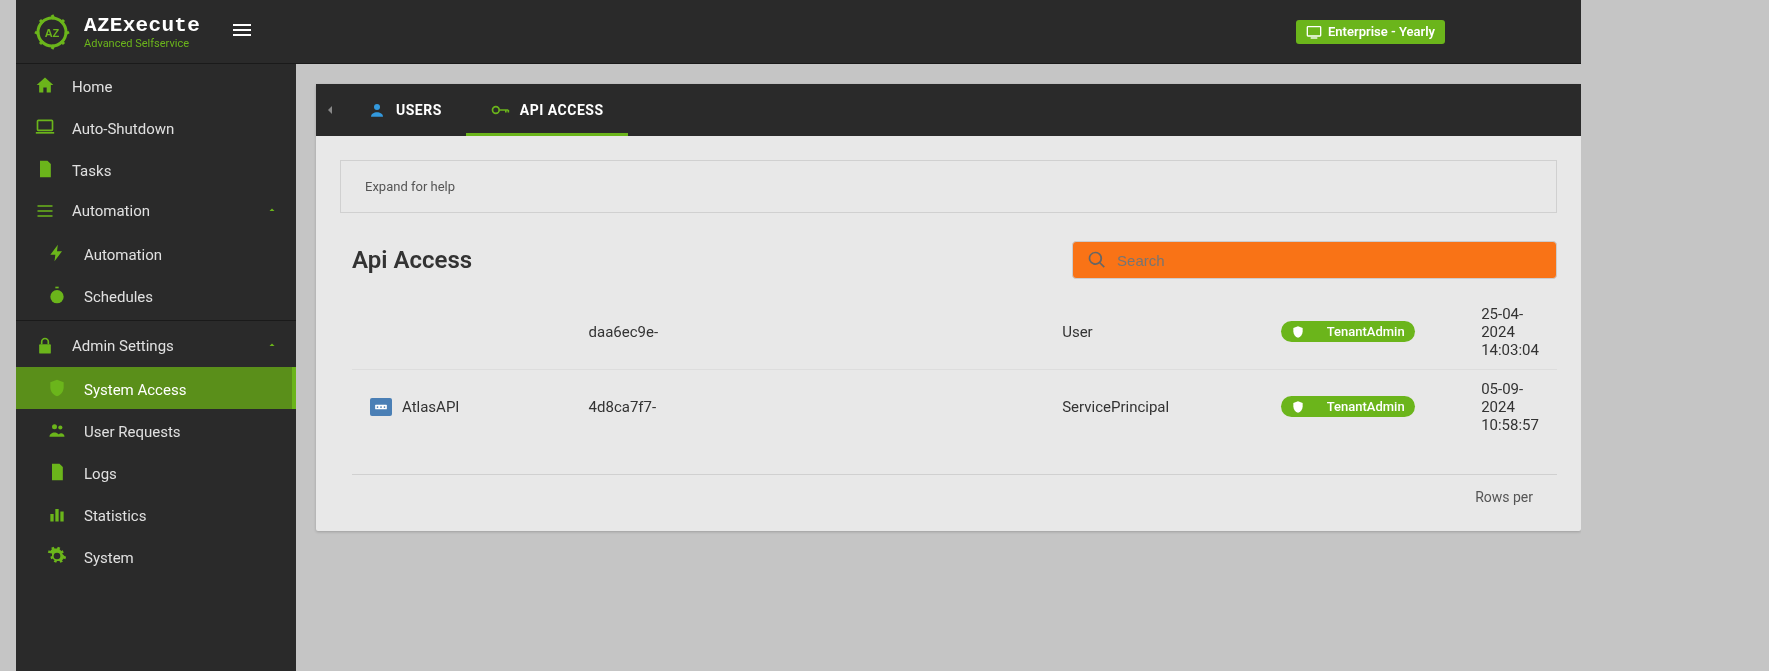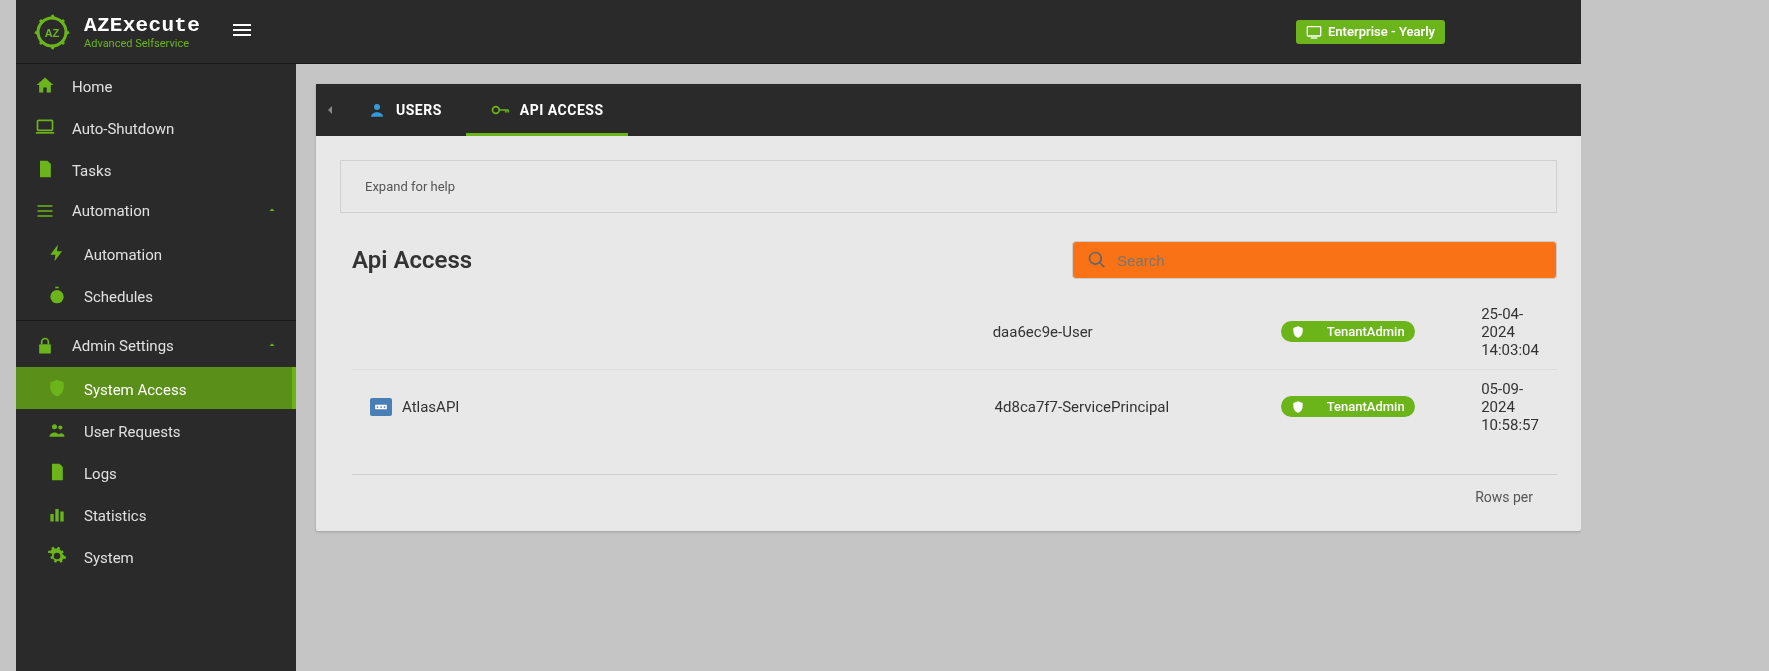--- a/index.html
+++ b/index.html
@@ -61,21 +61,21 @@
 .th-pid { width: 520px; }
 .th-type { width: 240px; }
 .th-role { width: 220px; }
 .th-created { flex: 1; }
 .sort-arrow { color: #6bb51b; font-size: 14px; }
 
 .tbody { background: #e8e8e8; }
 .tr { display: flex; padding: 10px 18px; align-items: center; color: #333; font-size: 15px; border-bottom: 1px solid #ddd; }
 .tr:last-child { border-bottom: none; }
 .td-name { width: 240px; display: flex; align-items: center; gap: 10px; }
-.td-pid { width: 520px; text-align: right; }
+.td-pid { width: 520px; }
 .td-type { width: 240px; }
 .td-role { width: 220px; }
 .td-created { flex: 1; }
 .row-icon { width: 22px; height: 18px; display: flex; align-items: center; justify-content: center; background: #4a7fb5; border-radius: 2px; }
 .row-icon svg { fill: #fff; width: 14px; height: 10px; }
 .role-badge { display: inline-flex; align-items: center; gap: 22px; background: #6bb51b; color: #fff; padding: 3px 10px; border-radius: 12px; font-size: 13px; font-weight: 500; }
 .role-badge svg { fill: #fff; width: 14px; height: 14px; }
 
 .table-footer { display: flex; justify-content: flex-end; padding: 14px 24px; color: #555; font-size: 14px; border-top: 1px solid #d0d0d0; margin-top: 30px; }
 </style>

